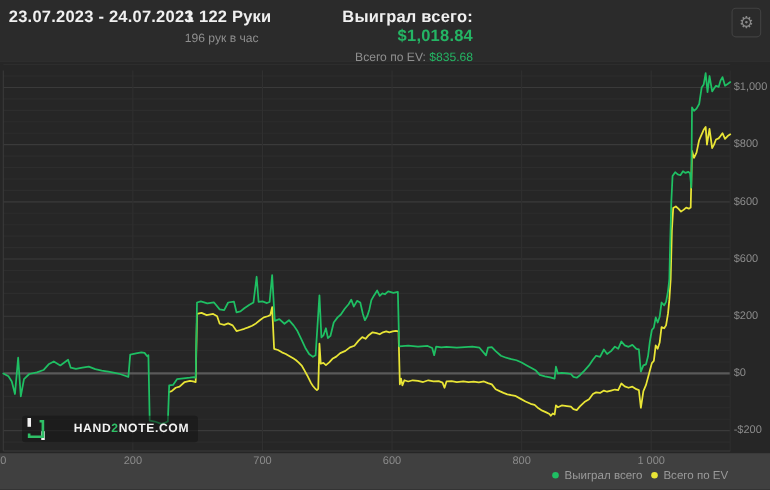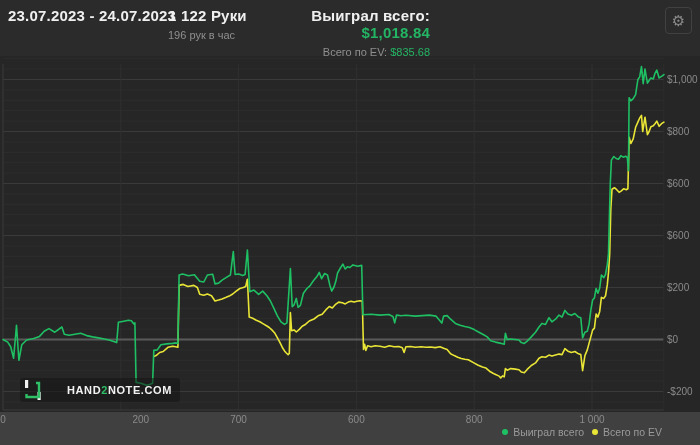--- a/index.html
+++ b/index.html
@@ -112,21 +112,21 @@
       <div class="ylab" style="top: 73.5px;">$1,000</div>
       <div class="ylab" style="top: 125.5px;">$800</div>
       <div class="ylab" style="top: 177.5px;">$600</div>
       <div class="ylab" style="top: 229.5px;">$600</div>
       <div class="ylab" style="top: 281.5px;">$200</div>
       <div class="ylab" style="top: 333.5px;">$0</div>
       <div class="ylab" style="top: 385.5px;">-$200</div>
     </div>
   <div id="xlabels">
       <div class="xlab" style="left: 3px;">0</div>
-      <div class="xlab" style="left: 120.8px; margin-left: 20px;">200</div>
+      <div class="xlab" style="left: 120.8px;">200</div>
       <div class="xlab" style="left: 238.6px;">700</div>
       <div class="xlab" style="left: 356.4px;">600</div>
       <div class="xlab" style="left: 474.2px;">800</div>
       <div class="xlab" style="left: 592px;">1 000</div>
     </div>
 
   <div class="logo">
     <svg width="18" height="20" viewBox="0 0 18 20">
       <rect x="1" y="0" width="3.2" height="8" fill="#f2f2f2"></rect>
       <rect x="13.5" y="12" width="3.2" height="8" fill="#f2f2f2"></rect>

